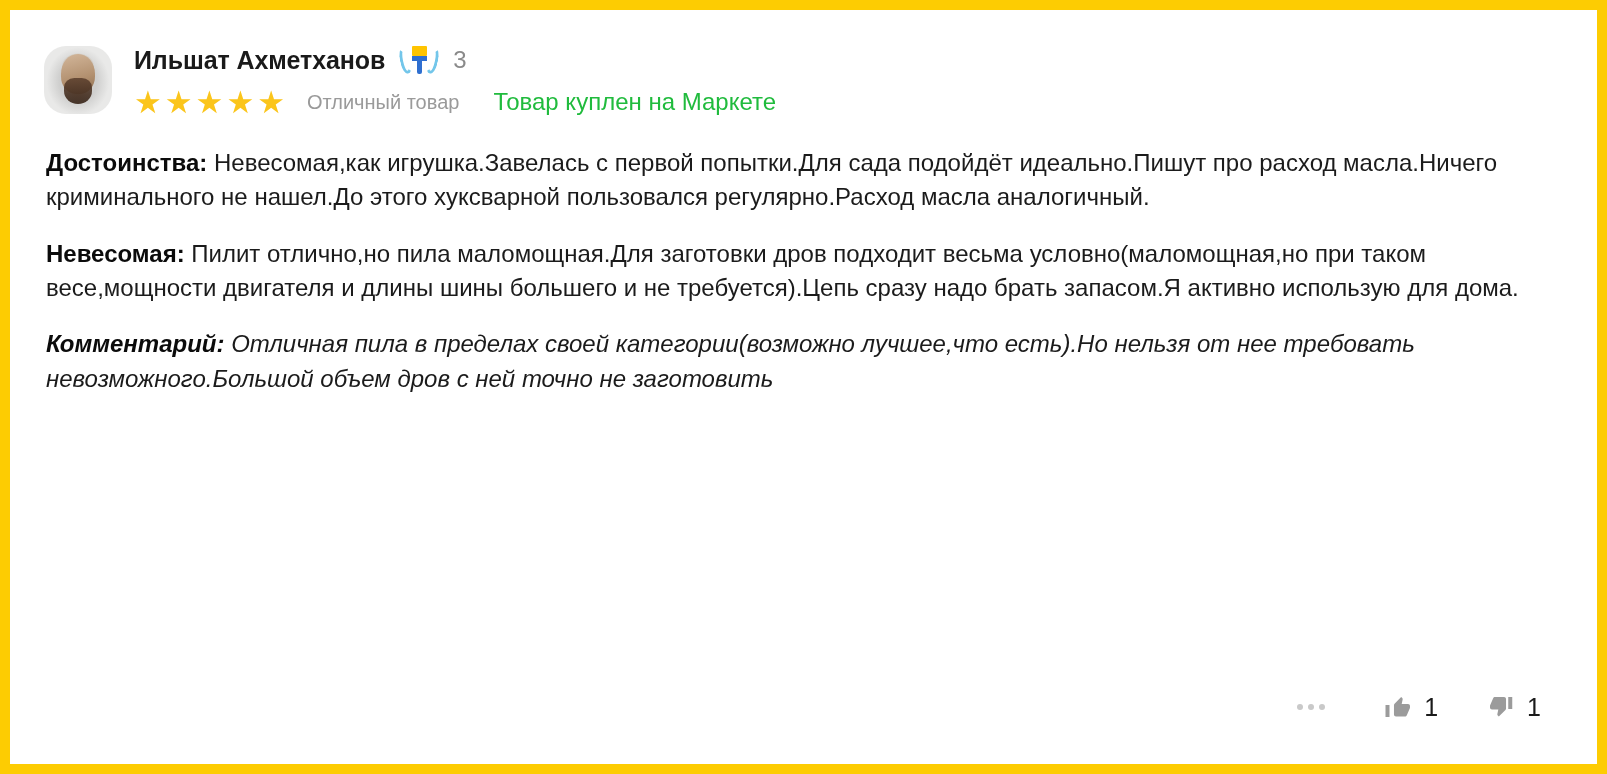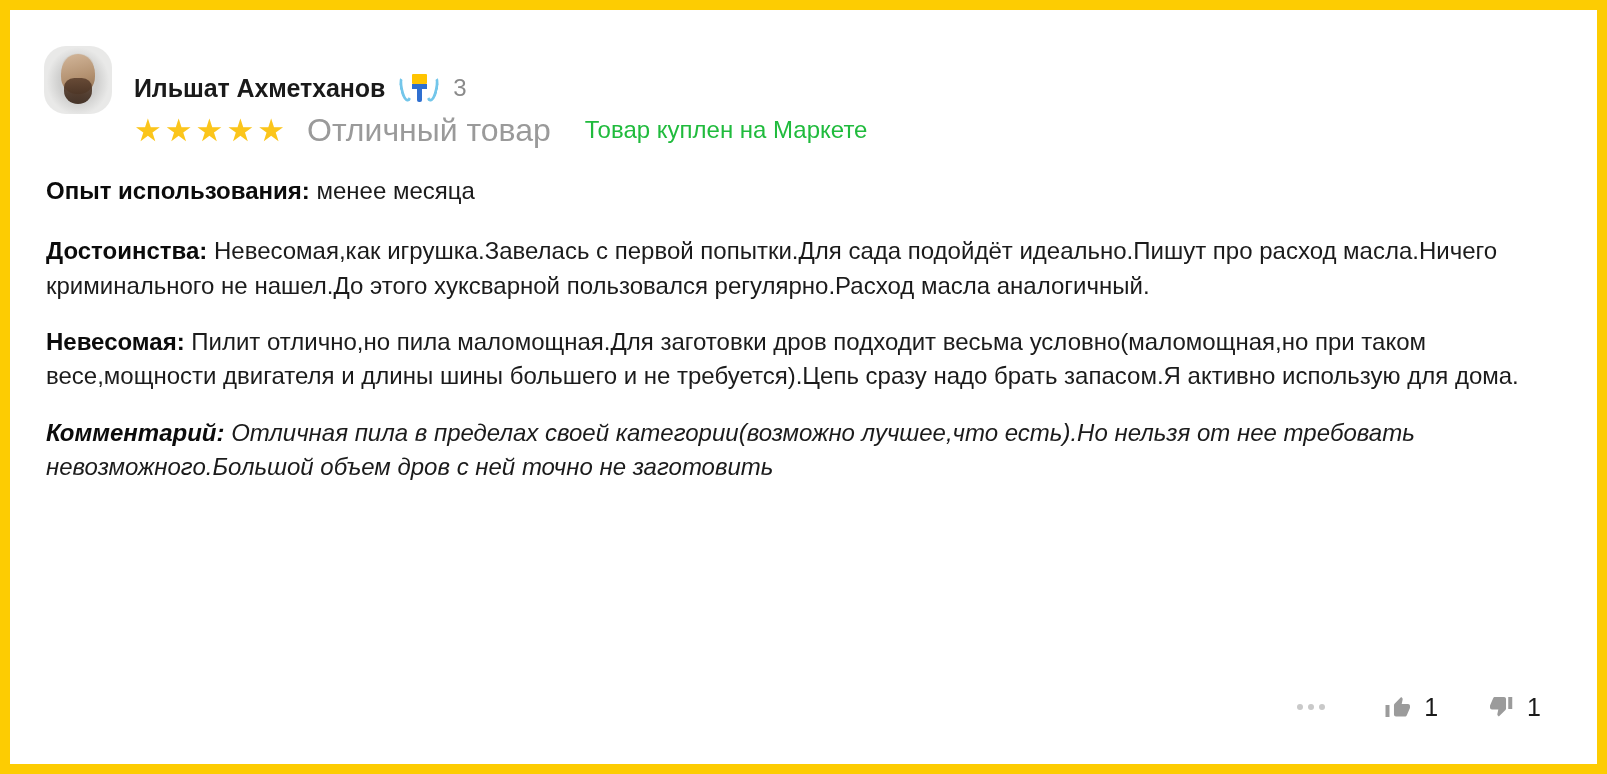--- a/index.html
+++ b/index.html
@@ -58,21 +58,20 @@
     position: absolute;
     left: 20px; top: 32px;
     width: 28px; height: 26px;
     border-radius: 38% 38% 52% 52%;
     background: linear-gradient(180deg, rgba(90,62,44,0.85) 0%, rgba(58,39,27,0.92) 100%);
   }
 
   .header-text {
     margin-left: 22px;
     padding-top: 0;
-    margin-top: 28px;
   }
 
   .name-row {
     display: flex;
     align-items: center;
     gap: 14px;
     height: 40px;
   }
 
   .user-name {
@@ -139,21 +138,21 @@
     display: flex;
     gap: 3px;
     color: #fbc51b;
     font-size: 31px;
     line-height: 1;
     letter-spacing: 0;
   }
   .stars span { display: block; }
 
   .rating-label {
-    font-size: 32px;
+    font-size: 20px;
     color: #9a9a9a;
     margin-left: 22px;
     white-space: nowrap;
   }
 
   .market-badge {
     font-size: 24px;
     color: #20bb3d;
     margin-left: 34px;
     white-space: nowrap;
@@ -261,23 +260,20 @@
         </div>
         <div class="rating-label">Отличный товар</div>
         <div class="market-badge">Товар куплен на Маркете</div>
       </div>
 
     </div>
   </div>
 
   <div class="review-body">
 
-    <div class="section section-usage">
-      <span class="section-label">Опыт использования:</span><span class="section-text"> менее месяца</span>
-    </div>
 
     <div class="section">
       <span class="section-label">Достоинства:</span><span class="section-text"> Невесомая,как игрушка.Завелась с первой попытки.Для сада подойдёт идеально.Пишут про расход масла.Ничего криминального не нашел.До этого хуксварной пользовался регулярно.Расход масла аналогичный.</span>
     </div>
 
     <div class="section">
       <span class="section-label">Невесомая:</span><span class="section-text"> Пилит отлично,но пила маломощная.Для заготовки дров подходит весьма условно(маломощная,но при таком весе,мощности двигателя и длины шины большего и не требуется).Цепь сразу надо брать запасом.Я активно использую для дома.</span>
     </div>
 
     <div class="section">

